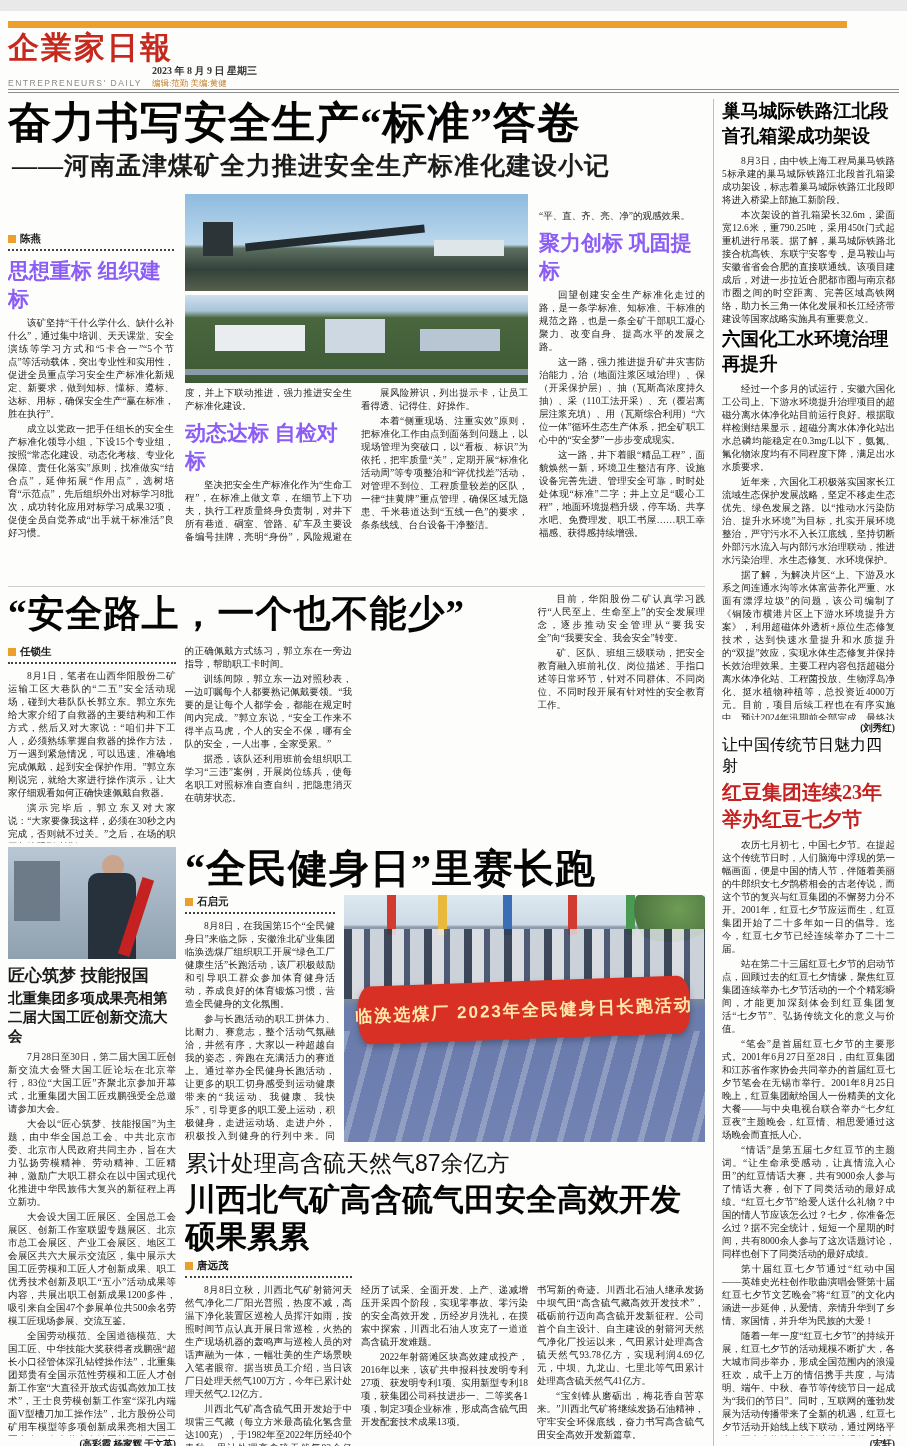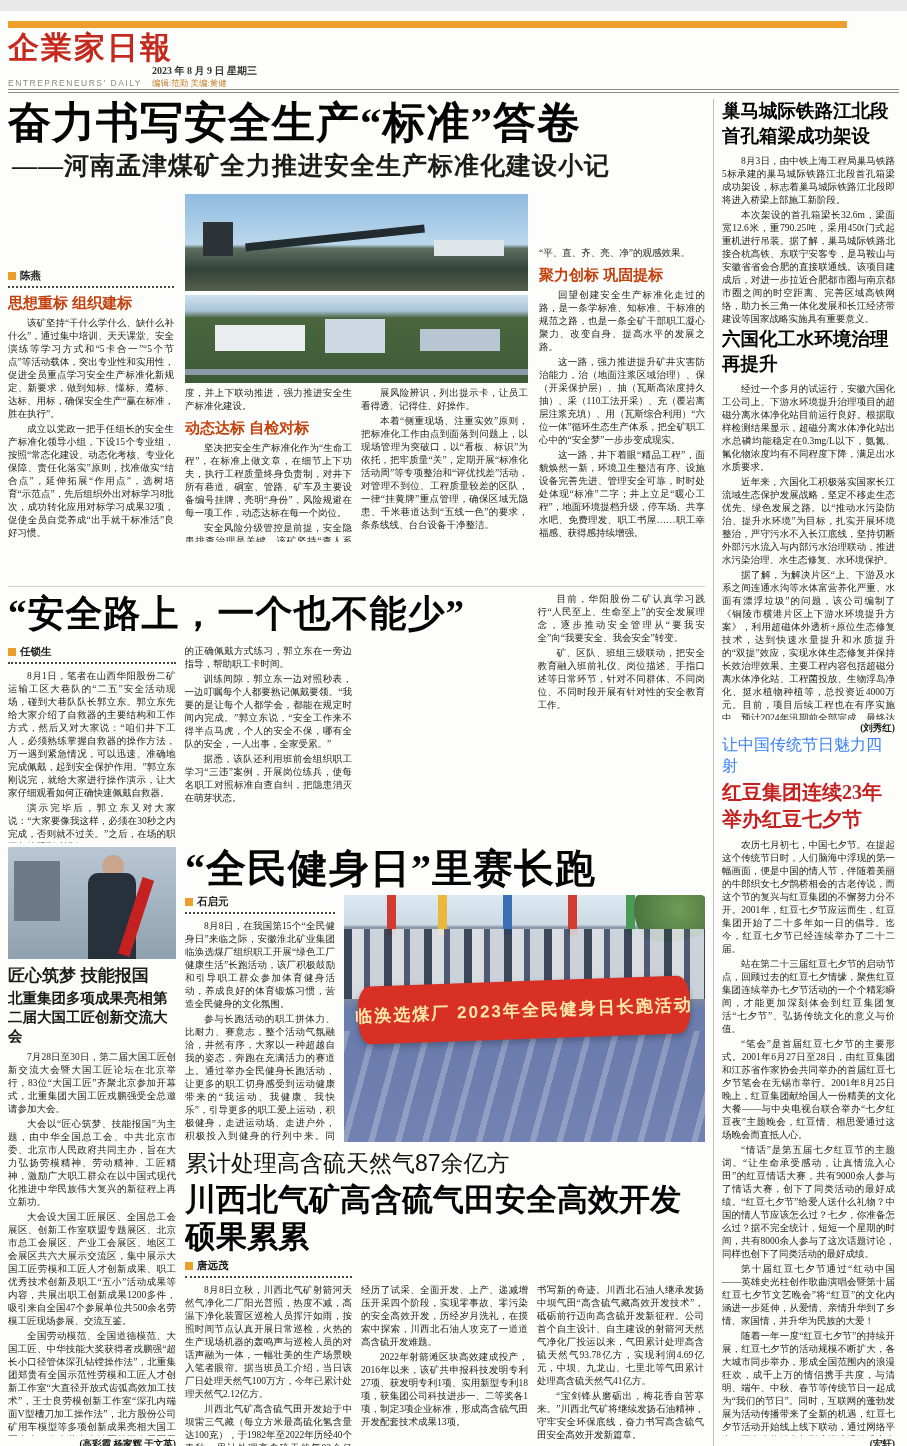--- a/index.html
+++ b/index.html
@@ -26,21 +26,21 @@
                 clip-path:polygon(8% 0,92% 0,100% 18%,50% 100%,0 18%); margin-top:-10px; }
   .rule-double { border-top:1px solid #8d8d8d; border-bottom:1px solid #8d8d8d; height:4px; margin-top:2px; }
 
   
   .main { display:flex; gap:8px; padding-top:6px; height:1358px; }
   .left-area { width:697px; }
   .rail { width:182px; border-left:1px solid #bfbfbf; padding-left:8px; display:flex; flex-direction:column; overflow:hidden; }
 
   .para { font-size:9.5px; line-height:13px; text-align:justify; text-indent:2em; margin-bottom:2px; color:#222; }
   .noindent { text-indent:0; }
-  h3.subhead { font-size:15px; font-family:"Liberation Sans", sans-serif; font-weight:bold; margin:6px 0 4px; color:#c2410c; }
+  h3.subhead { font-size:21px; font-family:"Liberation Sans", sans-serif; font-weight:bold; margin:6px 0 4px; color:#8b5cf6; }
   .byline { display:flex; align-items:center; gap:4px; border-bottom:2px dotted #444; padding-bottom:3px; margin-bottom:6px; }
   .byline-marker { width:8px; height:8px; background:#ED9F2D; flex:none; }
   .byline-name { font-size:10.5px; font-weight:bold; font-family:"Liberation Sans", sans-serif; }
   .sig { font-size:9.5px; font-weight:bold; text-align:right; margin-top:2px; }
 
   
   .article-a { height:488px; border-bottom:1px solid #cfcfcf; overflow:hidden; }
   .article-a h1 { font-size:43px; font-weight:900; letter-spacing:1px; line-height:1.12; color:#050505; }
   .article-a .deck { font-size:25px; font-weight:bold; color:#1c1c1c; margin:2px 0 8px 4px; letter-spacing:1px; }
   .a-row { display:flex; gap:11px; height:352px; overflow:hidden;align-items:flex-end; }
@@ -100,21 +100,21 @@
   .gas-row { display:flex; gap:9px; height:188px; overflow:hidden; margin-top:4px; }
   .gas-row > div { width:167px; overflow:hidden; }
 
   
   .rail section { overflow:hidden; }
   .rail h2 { font-size:18.5px; font-weight:900; line-height:1.35; margin-bottom:6px; color:#050505; }
   .rail .r1 { height:228px; }
   .rail .r2 { height:408px; display:flex; flex-direction:column; }
   .rail .r2 .body, .rail .r3 .body { flex:1; overflow:hidden; }
   .rail .r3 { flex:1; display:flex; flex-direction:column; }
-  .rail .kicker { font-size:16px; font-family:"Liberation Sans", sans-serif; font-weight:500; margin-bottom:2px; color:#3b82f6; }
+  .rail .kicker { font-size:16px; font-family:"Liberation Sans", sans-serif; font-weight:500; margin-bottom:2px; color:#000000; }
   .rail h2.red { color:#C42120; font-size:20px; }
 </style>
 </head>
 <body>
 
 <div class="page">
 
   <header>
     <div class="topbar"></div>
     <div class="mast-row">

